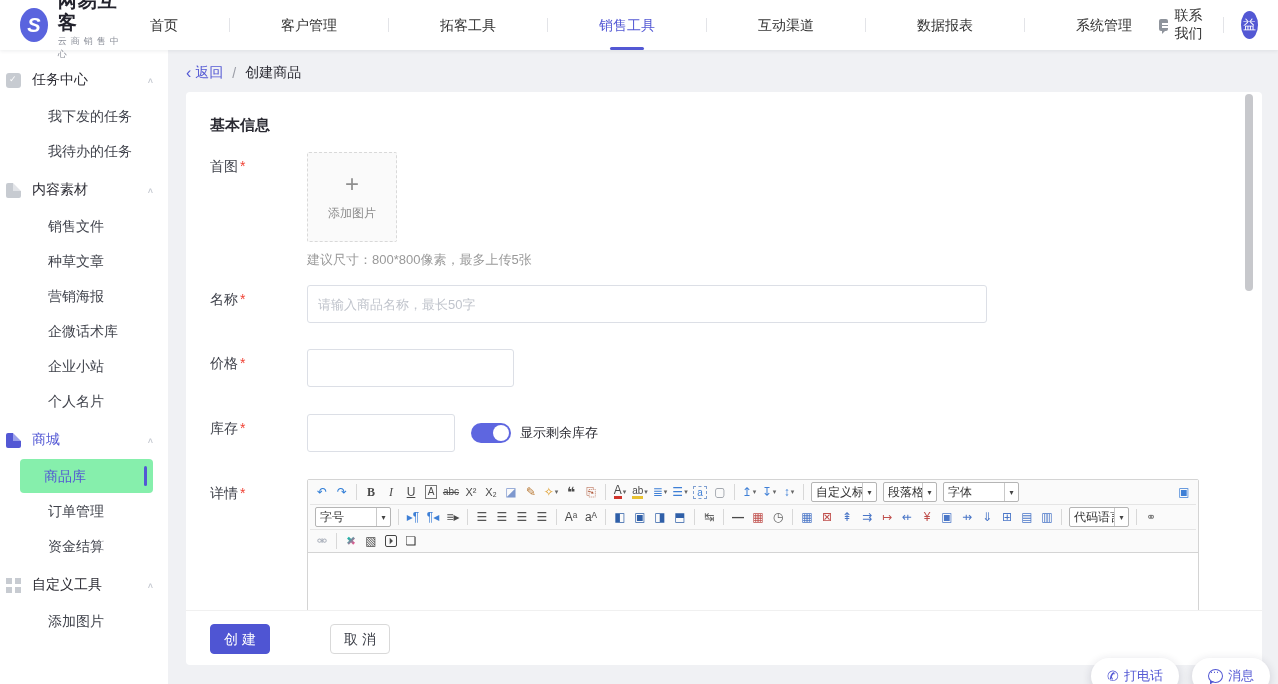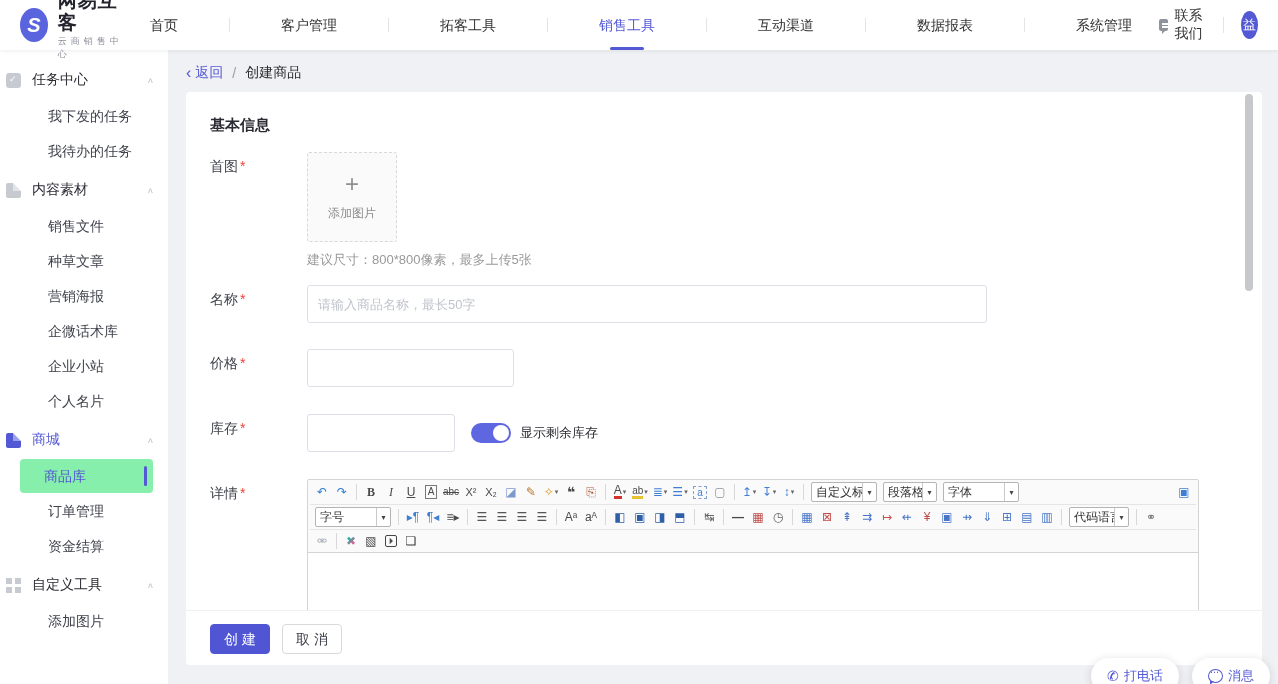--- a/index.html
+++ b/index.html
@@ -102,21 +102,21 @@
   .icon-font-color .tglyph { border-bottom:3px solid #d0342c; line-height:11px; }
   .icon-highlight-color .tglyph { border-bottom:3px solid #e8c231; line-height:11px; font-size:10px; }
   .icon-anchor .tglyph { border:1px dashed #7f9fd0; color:#3E7FD6; line-height:11px; padding:0 3px; font-size:10px; }
   .icon-blockquote .tglyph { font-weight:800; font-size:14px; }
   .icon-horizontal-rule .tglyph { font-weight:700; }
   .icon-insert-music .tglyph { font-weight:800; background:linear-gradient(135deg,#21b3a8 30%,#e2588e 70%); -webkit-background-clip:text; background-clip:text; color:transparent; }
   .icon-insert-video .tglyph { border:1px solid #444; border-radius:2px; line-height:10px; padding:0 3px; font-size:9px; }
   .editor-body { height:160px; background:#fff; cursor:text; }
 
   
-  .card-footer { display:flex; align-items:center; padding:13px 24px; }
+  .card-footer { display:flex; align-items:center; padding:13px 24px;gap:48px; }
   .btn { width:60px; height:30px; border-radius:4px; font-size:14px; text-align:center; line-height:28px; cursor:pointer; }
   .btn-primary { background:#4F55D3; border:1px solid #4F55D3; color:#fff; }
   .btn-plain { background:#fff; border:1px solid #d9d9d9; color:#3a3d46; margin-left:12px;text-align:center; }
 
   .scroll-thumb { position:absolute; top:2px; right:9px; width:8px; height:197px; background:#c7c8cc; border-radius:4px; cursor:pointer; }
 
   
   .floating { position:absolute; right:8px; bottom:-10px; display:flex; gap:13px; z-index:9; }
   .float-pill { display:flex; align-items:center; background:#fff; border-radius:18px; height:36px; padding:0 16px; box-shadow:0 2px 10px rgba(30,30,60,.16); color:#5358D4; font-size:13px; cursor:pointer; }
   .phone-glyph { font-size:14px; margin-right:5px; }

